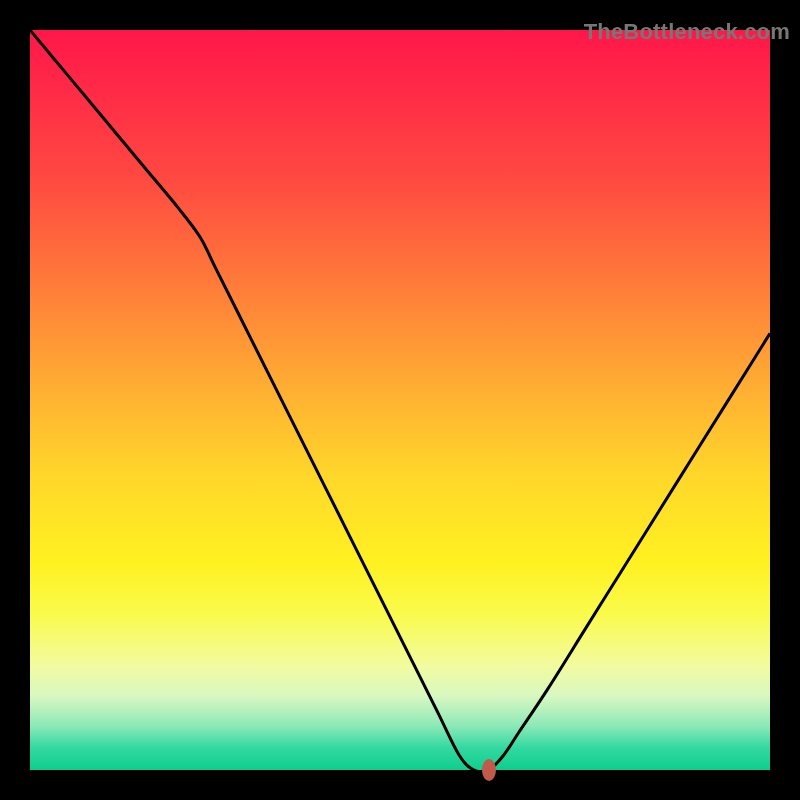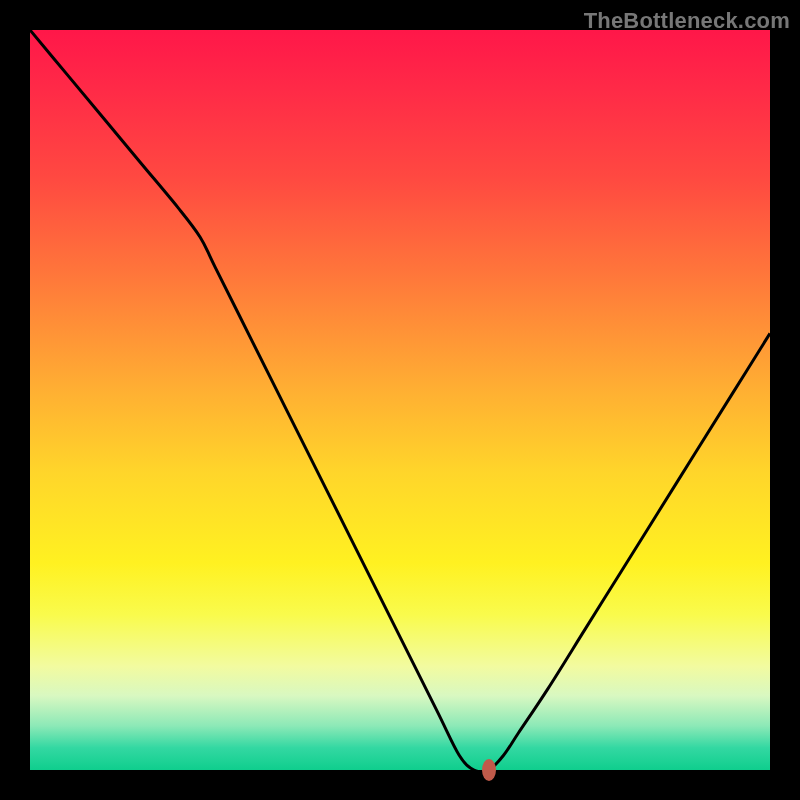--- a/index.html
+++ b/index.html
@@ -12,21 +12,21 @@
     font-family: Arial, Helvetica, sans-serif;
   }
   .frame {
     position: relative;
     width: 800px;
     height: 800px;
     background: #000;
   }
   .attribution {
     position: absolute;
-    top: 8px;
+    top: 19px;
     right: 10px;
     color: #777;
     font-size: 22px;
     font-weight: bold;
     letter-spacing: 0.2px;
     z-index: 3;
   }
   .plot-area {
     position: absolute;
     left: 30px;

